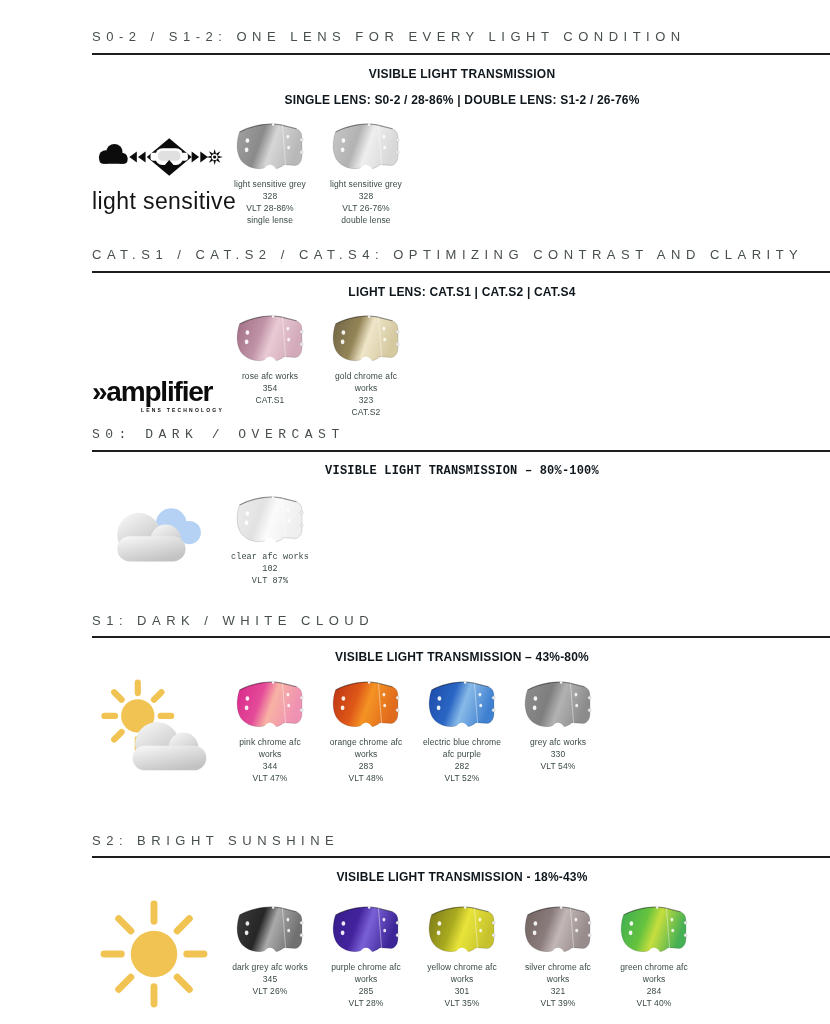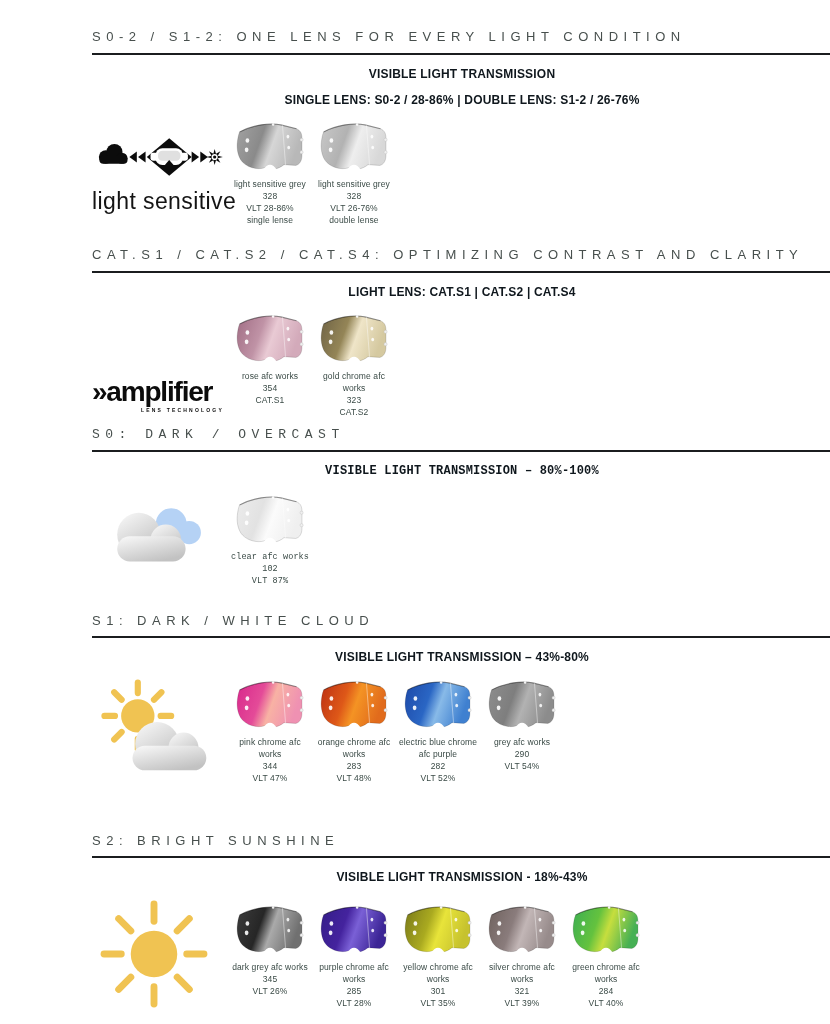--- a/index.html
+++ b/index.html
@@ -4,21 +4,21 @@
 <style>
   html,body{margin:0;padding:0;width:830px;height:1024px;overflow:hidden;background:#fff;}
   body{font-family:"Liberation Sans","DejaVu Sans",sans-serif;color:#10181e;}
   .page{padding:30px 18px 0 92px;width:740px;}
   .band{}
   .band-title{font-size:13px;font-weight:400;letter-spacing:5.5px;color:#474f4d;margin:0;line-height:1.05;white-space:nowrap;}
   .rule{border:none;border-top:2px solid var(--c-rule,#1b1d1f);margin:9px 0 0 0;}
   .subline{margin-top:13px;font-size:12px;font-weight:700;color:#0f171d;letter-spacing:.2px;line-height:1.1;text-align:center;}
   .row{display:flex;align-items:center;margin-top:14px;}
   .logo-col{width:138px;flex:none;}
-  .lens-row{display:flex;gap:4px;}
+  .lens-row{display:flex;gap:16px;}
   .lens-card{width:80px;flex:none;text-align:center;}
   .lens-card svg{display:block;margin:0 auto;}
   .lens-caption{margin:4px -6px 0 -6px;font-size:8.5px;line-height:12px;color:#3a4a46;letter-spacing:.1px;}
   .ink{fill:var(--c-ink,#0c0c0c);}
   
   .ls-text{font-size:23px;font-weight:500;color:#141414;letter-spacing:.4px;margin-top:2px;white-space:nowrap;}
   
   .amp-logo{margin-top:14px;}
   .amp-word{font-size:28px;font-weight:700;color:#0c0c0c;letter-spacing:-1.2px;white-space:nowrap;line-height:1;margin-top:46px;}
   .amp-sub{font-size:5px;font-weight:700;color:#0c0c0c;letter-spacing:2.2px;text-align:right;margin-top:1px;padding-right:6px;}
@@ -390,21 +390,21 @@
               <ellipse cx="21" cy="25" rx="2.4" ry="3" fill="#fff" opacity="0.9"></ellipse>
               <ellipse cx="20" cy="37" rx="2.4" ry="3" fill="#fff" opacity="0.9"></ellipse>
               <ellipse cx="73" cy="20" rx="1.8" ry="2.4" fill="#fff" opacity="0.85"></ellipse>
               <ellipse cx="74" cy="34" rx="1.8" ry="2.4" fill="#fff" opacity="0.85"></ellipse>
               <circle cx="90.5" cy="24" r="2" fill="#f0f0f0" stroke="#bbb" stroke-width="0.5"></circle>
               <circle cx="90.5" cy="40" r="2" fill="#f0f0f0" stroke="#bbb" stroke-width="0.5"></circle>
               <circle cx="54" cy="4.5" r="1.6" fill="#fff" opacity="0.9"></circle>
             </svg>
             <div class="lens-caption">
               <div>grey afc works</div>
-              <div>290</div>
+              <div>330</div>
               <div>VLT 54%</div>
             </div>
           </div>
         </div>
     </div>
   </section>
 
   <section class="band m-s5">
     <h2 class="band-title">S2: BRIGHT SUNSHINE</h2>
     <hr class="rule">

